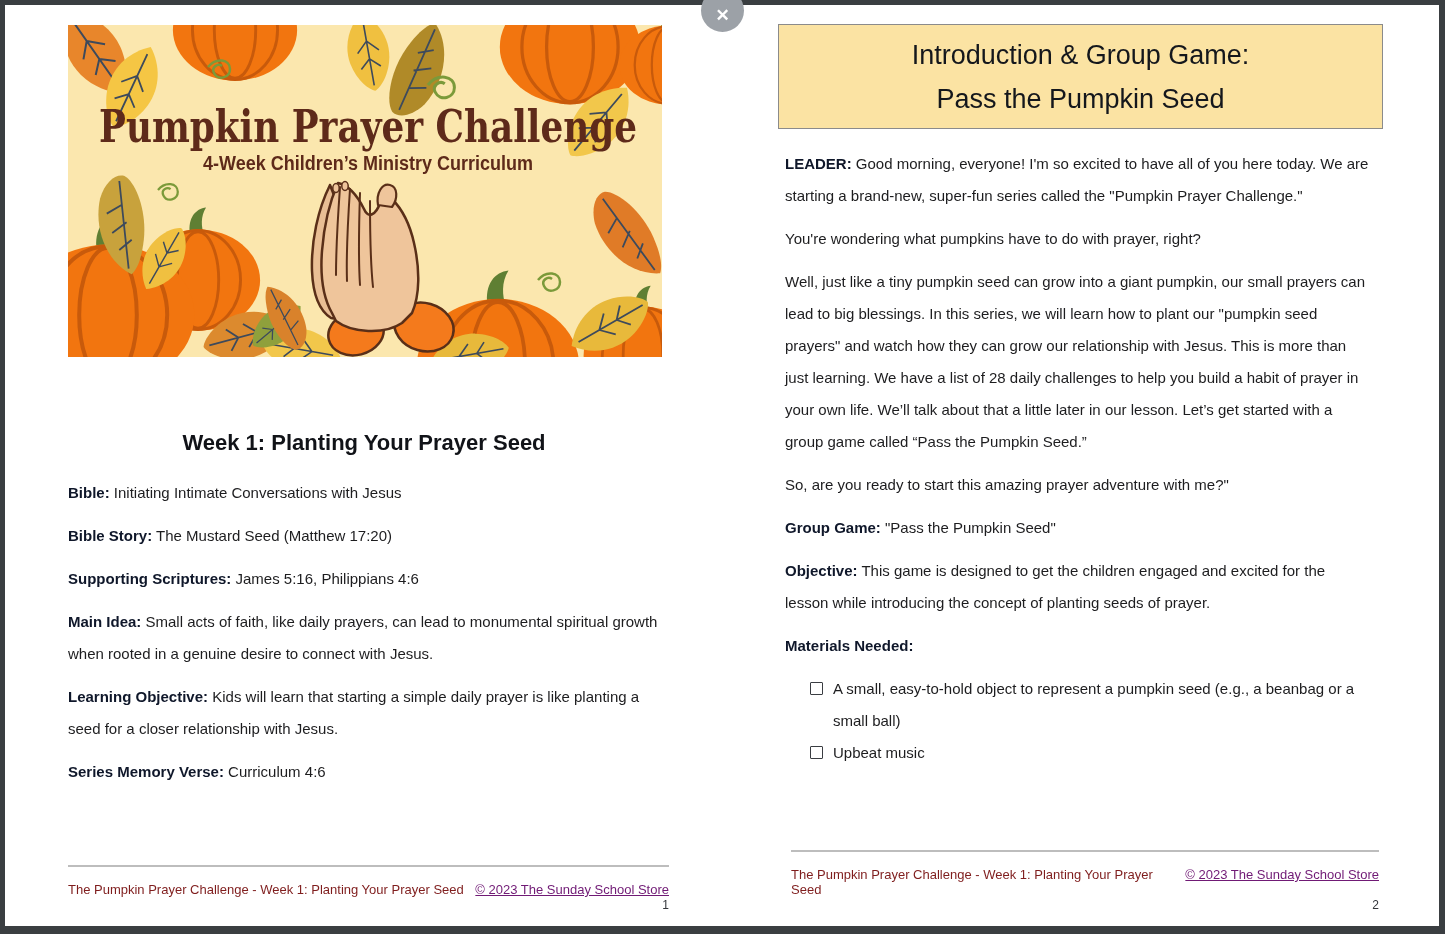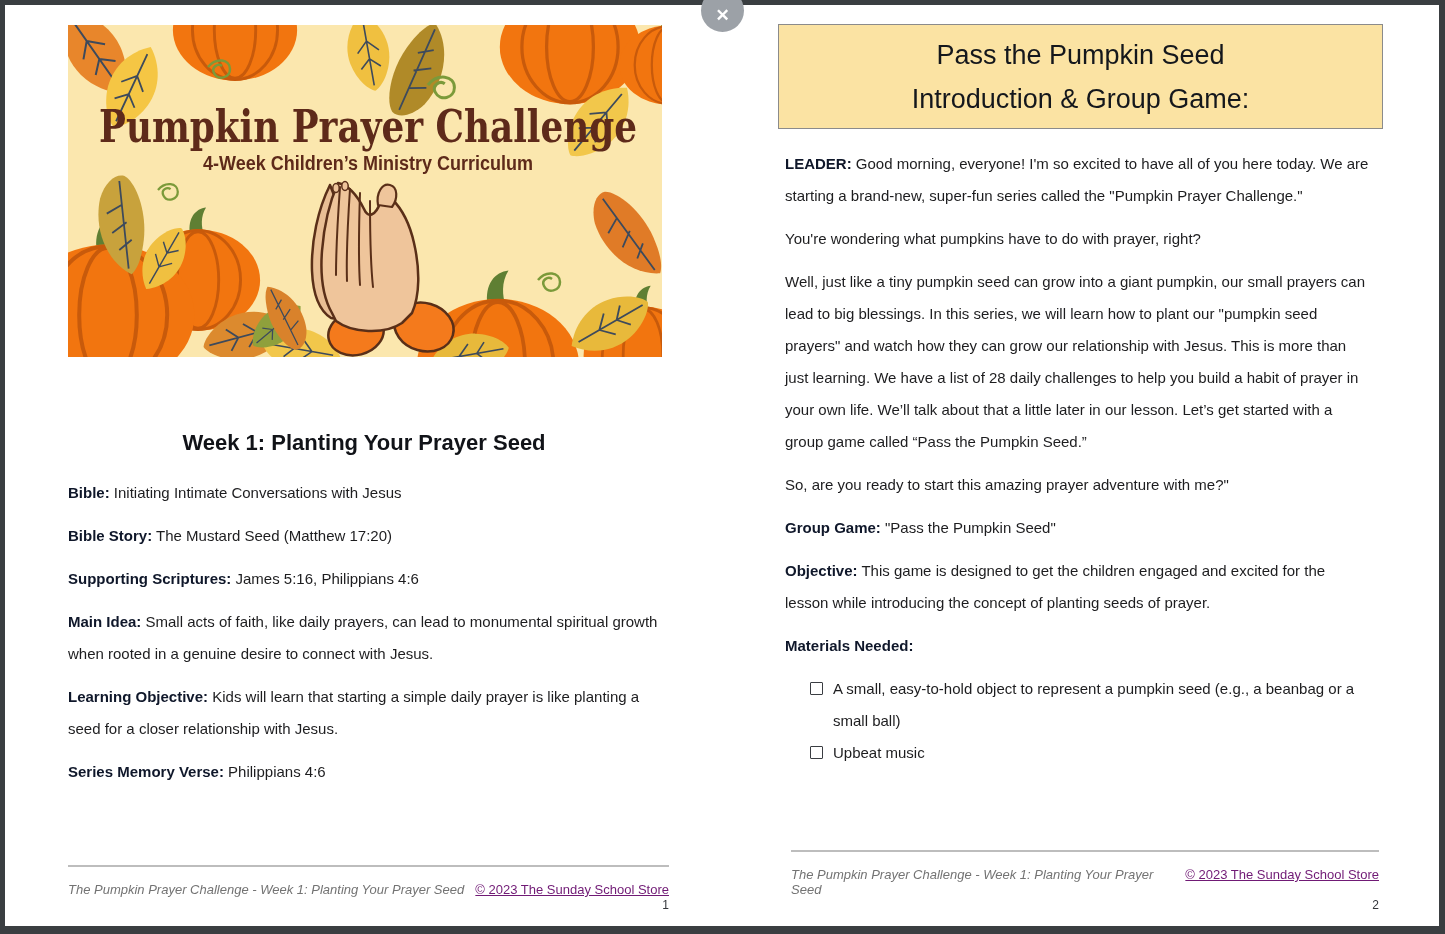--- a/index.html
+++ b/index.html
@@ -32,21 +32,21 @@
   .week-heading {
     font-size:22px; font-weight:bold; color:#111318;
     text-align:center; line-height:32px; margin-bottom:18px;margin-top:48px;
   }
   .field, .para { font-size:15px; line-height:32px; margin-bottom:11px; color:#1d1d1f; }
   .lead { font-weight:bold; color:#0f172a; }
 
   .footer { position:absolute; left:63px; right:60px; bottom:14px; }
   .footer-rule { border:none; border-top:2px solid #bdbdbd; margin-bottom:15px; }
   .footer-row { display:flex; justify-content:space-between; align-items:baseline; font-size:13px; }
-  .footer-text { color:#737373;font-style:italic; }
+  .footer-text { color:#7f1d1d; }
   .footer-link { color:#701a75; text-decoration:underline; white-space:nowrap; }
   .page-num { text-align:right; font-size:12px; color:#33363b; margin-top:1px; }
 
   
   .rp-header {
     position:absolute; left:50px; top:19px; width:605px; height:105px;
     background:#FBE3A3; border:1px solid #8B8B8B;
     text-align:center; padding-top:8px;
     font-size:27px; line-height:44px; color:#14171c;
   }
@@ -144,38 +144,38 @@
     </svg>
 
     <div class="lp-content">
       <h1 class="week-heading">Week 1: Planting Your Prayer Seed</h1>
 
       <p class="field"><b class="lead">Bible:</b> <span>Initiating Intimate Conversations with Jesus</span></p>
       <p class="field"><b class="lead">Bible Story:</b> <span>The Mustard Seed (Matthew 17:20)</span></p>
       <p class="field"><b class="lead">Supporting Scriptures:</b> <span>James 5:16, Philippians 4:6</span></p>
       <p class="field"><b class="lead">Main Idea:</b> <span>Small acts of faith, like daily prayers, can lead to monumental spiritual growth when rooted in a genuine desire to connect with Jesus.</span></p>
       <p class="field"><b class="lead">Learning Objective:</b> <span>Kids will learn that starting a simple daily prayer is like planting a seed for a closer relationship with Jesus.</span></p>
-      <p class="field"><b class="lead">Series Memory Verse:</b> <span>Philippians 4:6</span></p>
+      <p class="field"><b class="lead">Series Memory Verse:</b> <span>Curriculum 4:6</span></p>
     </div>
 
     <div class="footer">
       <div class="footer-rule"></div>
       <div class="footer-row">
         <span class="footer-text">The Pumpkin Prayer Challenge - Week 1: Planting Your Prayer Seed</span>
         <a class="footer-link" href="#">© 2023 The Sunday School Store</a>
       </div>
       <div class="page-num">1</div>
     </div>
   </div>
 
   <div class="page page-right">
 
     <div class="rp-header">
+      <div>Introduction &amp; Group Game:</div>
       <div>Pass the Pumpkin Seed</div>
-      <div>Introduction &amp; Group Game:</div>
     </div>
 
     <div class="rp-body">
       <p class="para"><b class="lead">LEADER:</b> <span>Good morning, everyone! I'm so excited to have all of you here today. We are starting a brand-new, super-fun series called the "Pumpkin Prayer Challenge."</span></p>
       <p class="para">You're wondering what pumpkins have to do with prayer, right?</p>
       <p class="para">Well, just like a tiny pumpkin seed can grow into a giant pumpkin, our small prayers can lead to big blessings. In this series, we will learn how to plant our "pumpkin seed prayers" and watch how they can grow our relationship with Jesus. This is more than just learning. We have a list of 28 daily challenges to help you build a habit of prayer in your own life. We’ll talk about that a little later in our lesson. Let’s get started with a group game called “Pass the Pumpkin Seed.”</p>
       <p class="para">So, are you ready to start this amazing prayer adventure with me?"</p>
       <p class="para"><b class="lead">Group Game:</b> <span>"Pass the Pumpkin Seed"</span></p>
       <p class="para"><b class="lead">Objective:</b> <span>This game is designed to get the children engaged and excited for the lesson while introducing the concept of planting seeds of prayer.</span></p>
       <p class="para"><b class="lead">Materials Needed:</b></p>

